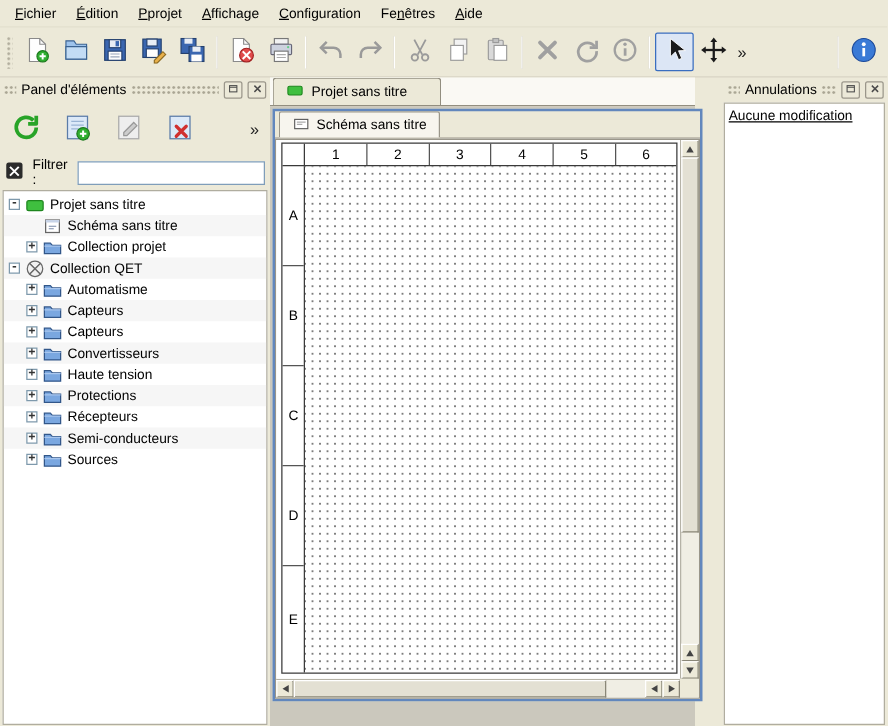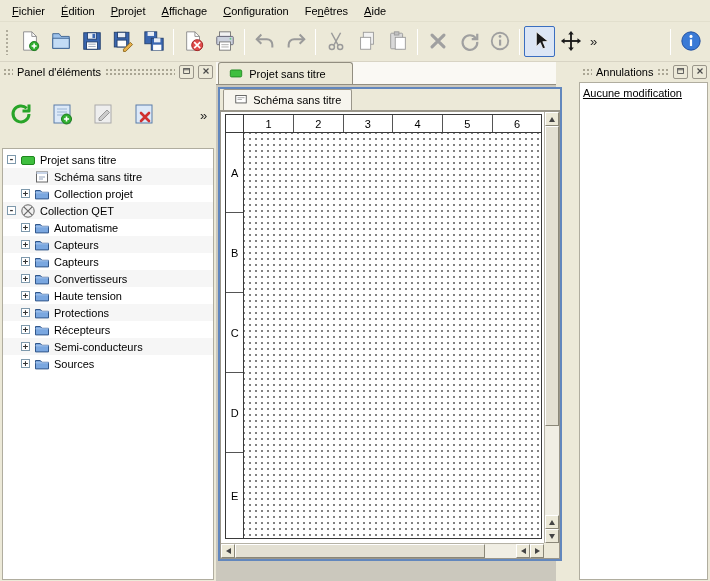--- a/index.html
+++ b/index.html
@@ -21,21 +21,21 @@
   .tb.active { background:#dce6f5; border:1px solid #3a6ec0; }
   .tsep { width:1px; height:26px; background:#b8b4a4; border-right:1px solid #fff; margin:0 4px; }
   .overflow { padding:0 4px; font-size:13px; color:#222; }
   .spacer { flex:1; }
 
   
   .workspace { height:519px; display:flex; }
 
   
   .dock { display:flex; flex-direction:column; }
-  .dock.left { width:226px;gap:12px; }
+  .dock.left { width:226px; }
   .dock.right { width:160px;padding-left:23px; }
   .dock-title { height:20px; display:flex; align-items:center; gap:4px; padding:0 3px; }
   .grip { height:8px; background-image:radial-gradient(#aaa694 1px, transparent 1.2px); background-size:4px 4px; }
   .grip.small { width:10px; }
   .grip.grow { flex:1; }
   .dock-btn { width:15px; height:14px; display:flex; align-items:center; justify-content:center;
               background:#ece9d8; border:1px solid #9a968a; border-radius:2px; }
   .dock-btn svg { width:10px; height:10px; }
 
   .panel-toolbar { height:42px; display:flex; align-items:center; gap:9px; padding:0 5px; }
@@ -346,20 +346,28 @@
       <div class="ptb">
           <span><svg viewBox="0 0 24 24">
               <rect x="4" y="3" width="16" height="18" fill="#dce9f8" stroke="#5a7ca8"></rect>
               <path d="M9 11l8 8M17 11l-8 8" stroke="#d03030" stroke-width="2.6" stroke-linecap="round"></path>
             </svg></span>
         </div>
       <div class="spacer"></div>
       <div class="overflow">»</div>
     </div>
 
+    <div class="filter-row">
+      <span><span><svg viewBox="0 0 18 18">
+              <rect x="1" y="2" width="13" height="13" rx="2" fill="#2b2b2b"></rect>
+              <path d="M4 5.5l7 7M11 5.5l-7 7" stroke="#fff" stroke-width="1.6"></path>
+            </svg></span></span>
+      <span>Filtrer :</span>
+      <input class="filter-input" value="" style="">
+    </div>
 
     <div class="tree">
       <div class="tree-row">
         <span class="exp">-</span>
         <span class="ticon"><svg viewBox="0 0 16 16">
               <rect x="1.5" y="4.5" width="13" height="8" rx="1.5" fill="#3fbf3f" stroke="#1e861e"></rect>
             </svg></span>
         <span class="tlabel">Projet sans titre</span>
       </div>
       <div class="tree-row">

